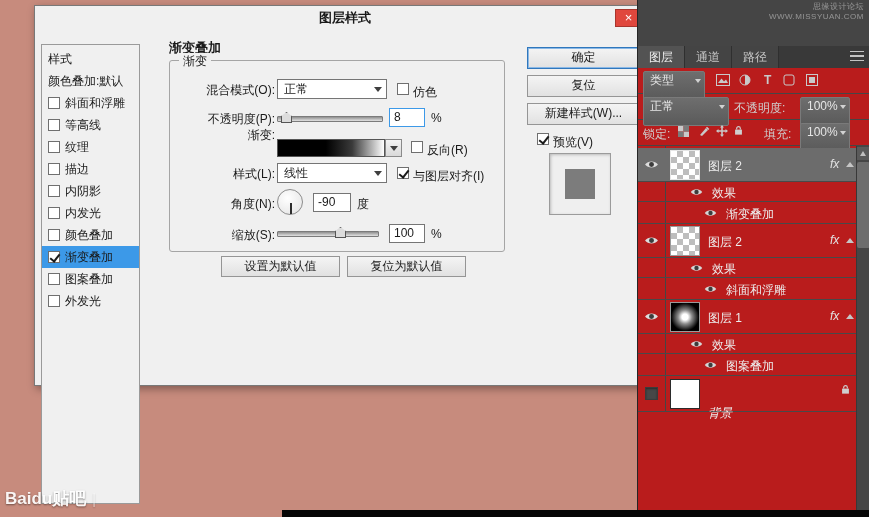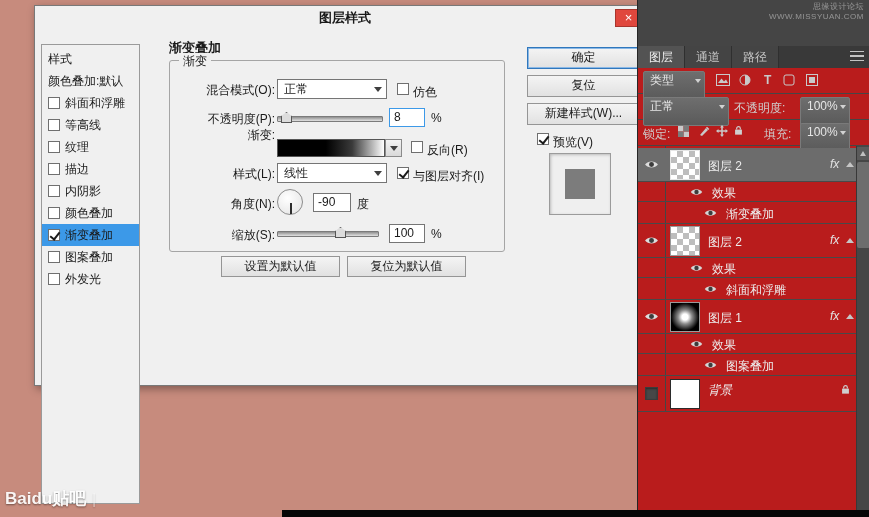--- a/index.html
+++ b/index.html
@@ -129,20 +129,24 @@
       <div class="sitem">
           <span class="cb"></span>
           <span>描边</span>
         </div>
       <div class="sitem">
           <span class="cb"></span>
           <span>内阴影</span>
         </div>
       <div class="sitem">
           <span class="cb"></span>
+          <span>内发光</span>
+        </div>
+      <div class="sitem">
+          <span class="cb"></span>
           <span>颜色叠加</span>
         </div>
       <div class="sitem selected">
           <span class="cb checked"></span>
           <span>渐变叠加</span>
         </div>
       <div class="sitem">
           <span class="cb"></span>
           <span>图案叠加</span>
         </div>
@@ -385,21 +389,21 @@
       <svg viewBox="0 0 16 12" width="13" height="10">
           <path d="M1 6C4 1.6 12 1.6 15 6C12 10.4 4 10.4 1 6Z" fill="#d6d6d6"></path>
           <circle cx="8" cy="6" r="2.7" fill="#3c3c3c"></circle>
         </svg>
     </span>
     <div class="lname" style="left:88px;top:358px">图案叠加</div>
 
     <div class="lrow" style="top:376px;height:36px"></div>
     <div class="viswell" style="top:387px"></div>
     <div class="lthumb whiteth" style="left:32px;top:379px"></div>
-    <div class="lname" style="left:70px;top:382px;font-style:italic">背景</div>
+    <div class="lname" style="left:70px;top:405px;font-style:italic">背景</div>
     <span style="position:absolute;left:203px;top:384px">
       <svg viewBox="0 0 10 12" width="9" height="11">
           <path d="M3 5V3.6a2 2 0 0 1 4 0V5" fill="none" stroke="#cfcfcf" stroke-width="1.3"></path>
           <rect x="1.2" y="5" width="7.6" height="5.6" fill="#cfcfcf"></rect>
         </svg>
     </span>
 
     <div class="sbar"></div>
     <div class="sbup">
         <div class="sbup-tri"></div>

